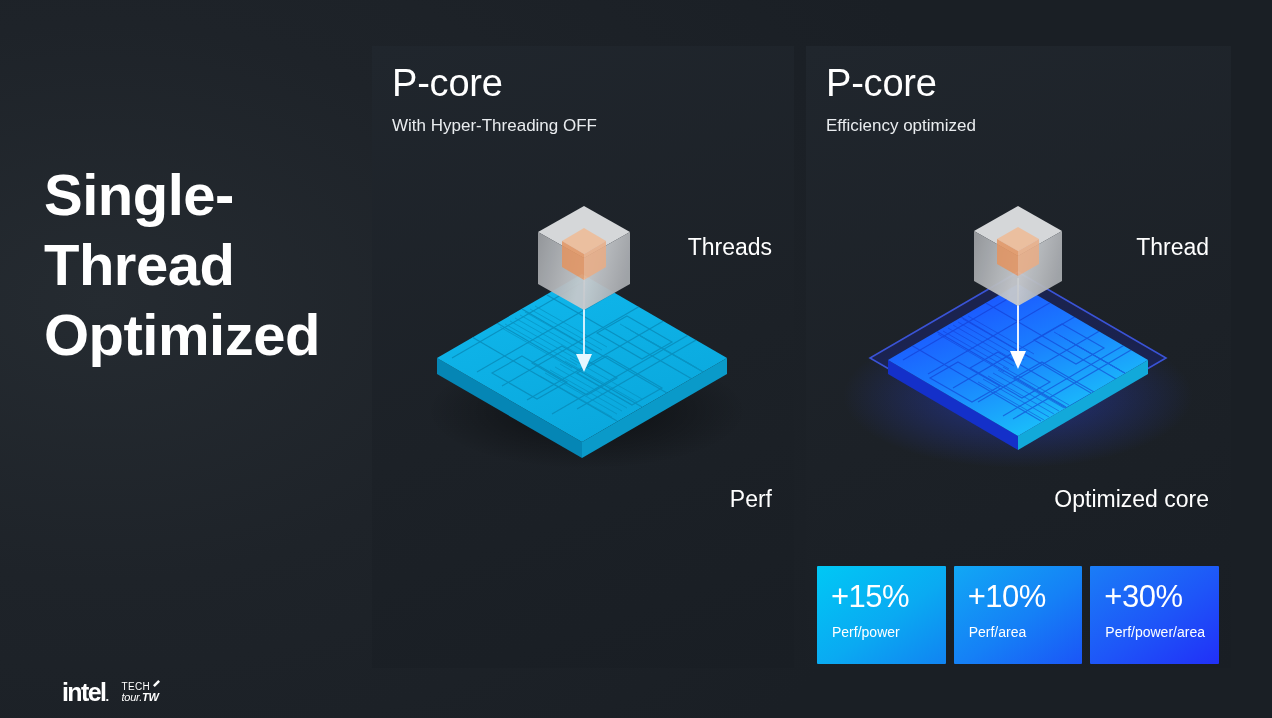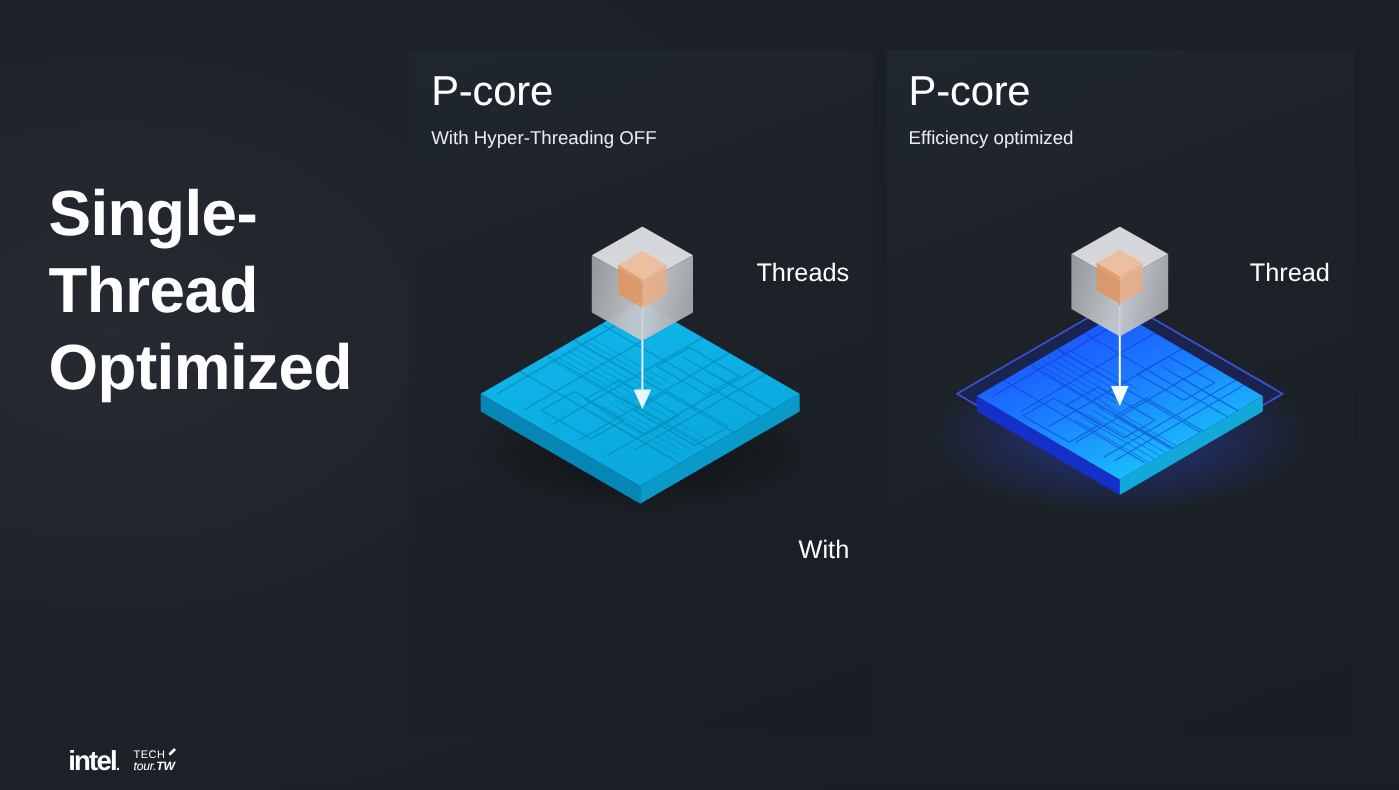--- a/index.html
+++ b/index.html
@@ -188,21 +188,21 @@
 
   <div class="headline">Single-
 Thread
 Optimized</div>
 
   <div class="card left">
     <div class="card-title">P-core</div>
     <div class="card-sub">With Hyper-Threading OFF</div>
 
     <div class="label-thread">Threads</div>
-    <div class="label-core">With</div>
+    <div class="label-core">Perf</div>
 
     <div class="diagram">
       <svg width="422" height="380" viewBox="0 0 422 380" xmlns="http://www.w3.org/2000/svg">
         <defs>
           <linearGradient id="dieTopL" x1="0" y1="0" x2="0.5" y2="1">
             <stop offset="0%" stop-color="#10b9ee"></stop>
             <stop offset="100%" stop-color="#0aa8dd"></stop>
           </linearGradient>
           <linearGradient id="cubeLeftL" x1="0" y1="0" x2="1" y2="0.4">
             <stop offset="0%" stop-color="#9a9da1"></stop>
@@ -293,20 +293,21 @@
         </g>
       </svg>
     </div>
   </div>
 
   <div class="card right">
     <div class="card-title">P-core</div>
     <div class="card-sub">Efficiency optimized</div>
 
     <div class="label-thread">Thread</div>
+    <div class="label-core">Optimized core</div>
 
     <div class="diagram">
       <svg width="425" height="380" viewBox="0 0 425 380" xmlns="http://www.w3.org/2000/svg">
         <defs>
           <linearGradient id="dieTopR" x1="0.15" y1="0" x2="0.85" y2="1">
             <stop offset="0%" stop-color="#1c44ff"></stop>
             <stop offset="45%" stop-color="#1a7cff"></stop>
             <stop offset="100%" stop-color="#1ad8f8"></stop>
           </linearGradient>
           <linearGradient id="outlineR" x1="0" y1="0" x2="1" y2="1">
@@ -389,20 +390,34 @@
           <polygon points="212,0 256,25 212,50 168,25" fill="#dfe1e3"></polygon>
           <polygon points="168,25 212,50 212,100 168,75" fill="url(#cubeLeftR)"></polygon>
           <polygon points="256,25 212,50 212,100 256,75" fill="url(#cubeRightR)"></polygon>
           <polygon points="212,21 233,33 212,45 191,33" fill="#f7c8a6"></polygon>
           <polygon points="191,33 212,45 212,70 191,58" fill="#ef9a63" opacity="0.85"></polygon>
           <polygon points="233,33 212,45 212,70 233,58" fill="#f4b489" opacity="0.85"></polygon>
         </g>
       </svg>
     </div>
 
+    <div class="stats">
+      <div class="stat" style="background:linear-gradient(145deg,#00c8f5 0%,#0aaaf2 55%,#1183f2 100%);">
+        <div class="num">+15%</div>
+        <div class="cap">Perf/power</div>
+      </div>
+      <div class="stat" style="background:linear-gradient(145deg,#11a8f5 0%,#1580f6 55%,#1b55f7 100%);">
+        <div class="num">+10%</div>
+        <div class="cap">Perf/area</div>
+      </div>
+      <div class="stat" style="background:linear-gradient(145deg,#1a7df7 0%,#1e55f8 55%,#2130f8 100%);">
+        <div class="num">+30%</div>
+        <div class="cap">Perf/power/area</div>
+      </div>
+    </div>
   </div>
 
 
   <div class="logo-bar">
     <div class="intel-word"><span>intel</span><span class="dot">.</span></div>
     <div class="techtour">
       <span class="l1">TECH</span>
       <span class="l2"><span>tour.</span><b>TW</b></span>
       <svg class="mark" viewBox="0 0 8 8">
         <polygon points="0,6 6,0 8,2 2,8" fill="#ffffff"></polygon>

